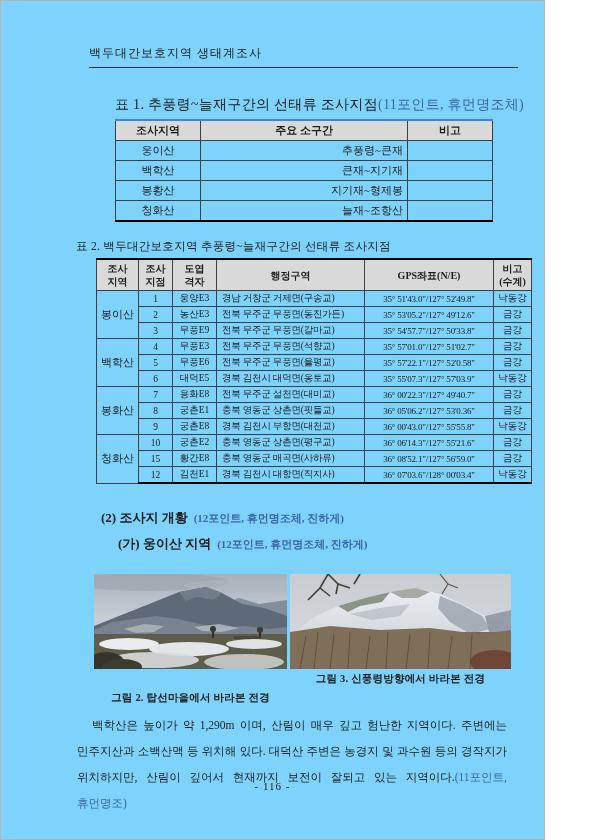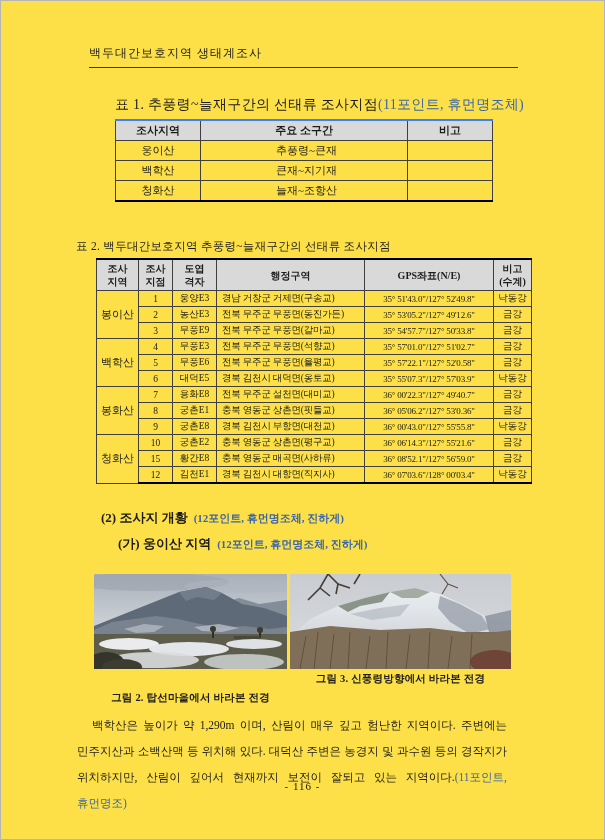--- a/index.html
+++ b/index.html
@@ -1,37 +1,37 @@
 <!DOCTYPE html>
 <html><head>
 <meta charset="utf-8">
 <style>
   :root { --blue:#3b66a8; --ink:#1c1c1c; --grid:#3f3f3f; }
   html,body { margin:0; padding:0; background:#ffffff; }
   .page {
-    position:relative; width:605px; height:840px; box-sizing:border-box;
-    background:#fde047; border:1px solid #b5b5b5; overflow:hidden;
+    position:relative; width:545px; height:840px; box-sizing:border-box;
+    background:#7dd3fc; border:1px solid #b5b5b5; overflow:hidden;
     font-family:"Liberation Serif","DejaVu Serif",serif; color:var(--ink);
   }
   .blue { color:var(--blue); }
 
   .header { position:absolute; left:88px; top:44px; font-size:12px; letter-spacing:1px; }
   .header-rule { position:absolute; left:88px; top:66px; width:429px; height:1px; background:#333; }
 
   .t1-caption { position:absolute; left:114px; top:95px; font-size:14px; letter-spacing:0.3px;text-align:right; }
   .t2-caption { position:absolute; left:75px;  top:238px; font-size:11.5px; letter-spacing:0.3px; }
 
   table { border-collapse:collapse; }
   th,td { border:1px solid var(--grid); }
 
   .t1 { position:absolute; left:114px; top:118px; width:377px; font-size:11px; text-align:center; table-layout:fixed; }
   .t1 th,.t1 td { height:17px; padding:1px 4px; }
   .t1 thead th { background:#d9d9d9; font-weight:bold; border-top:2px solid #3b82f6; }
   .t1 tbody tr:last-child td { border-bottom:2px solid #000; }
-  .t1 td.left { text-align:center; padding-left:9px;margin-left:24px; }
+  .t1 td.left { text-align:right; padding-left:9px;margin-left:24px; }
 
   .t2 { position:absolute; left:95px; top:257px; width:435px; font-size:9.5px; text-align:center; table-layout:fixed; }
   .t2 th,.t2 td { height:15px; padding:0 2px; white-space:nowrap; overflow:hidden; }
   .t2 thead th { background:#d9d9d9; font-weight:bold; font-size:10px; height:30px; vertical-align:middle; border-top:2px solid #000; }
   .t2 thead th span { display:block; line-height:13px; }
   .t2 tbody tr:last-child td { border-bottom:2px solid #000; }
   .t2 tbody tr.gb td { border-top:1.6px solid #111; }
   .t2 td.admin { text-align:left; padding-left:5px; letter-spacing:-0.2px;margin-top:33px; }
   .t2 td.gps { font-size:9px; letter-spacing:-0.2px; }
   .t2 td.grp { font-size:11px;text-align:center; }
@@ -80,20 +80,25 @@
     </thead>
     <tbody>
       <tr>
         <td>웅이산</td>
         <td class="left">추풍령~큰재</td>
         <td></td>
       </tr>
       <tr>
         <td>백학산</td>
         <td class="left">큰재~지기재</td>
+        <td></td>
+      </tr>
+      <tr>
+        <td>봉황산</td>
+        <td class="left">지기재~형제봉</td>
         <td></td>
       </tr>
       <tr>
         <td>청화산</td>
         <td class="left">늘재~조항산</td>
         <td></td>
       </tr>
     </tbody>
   </table>
 

